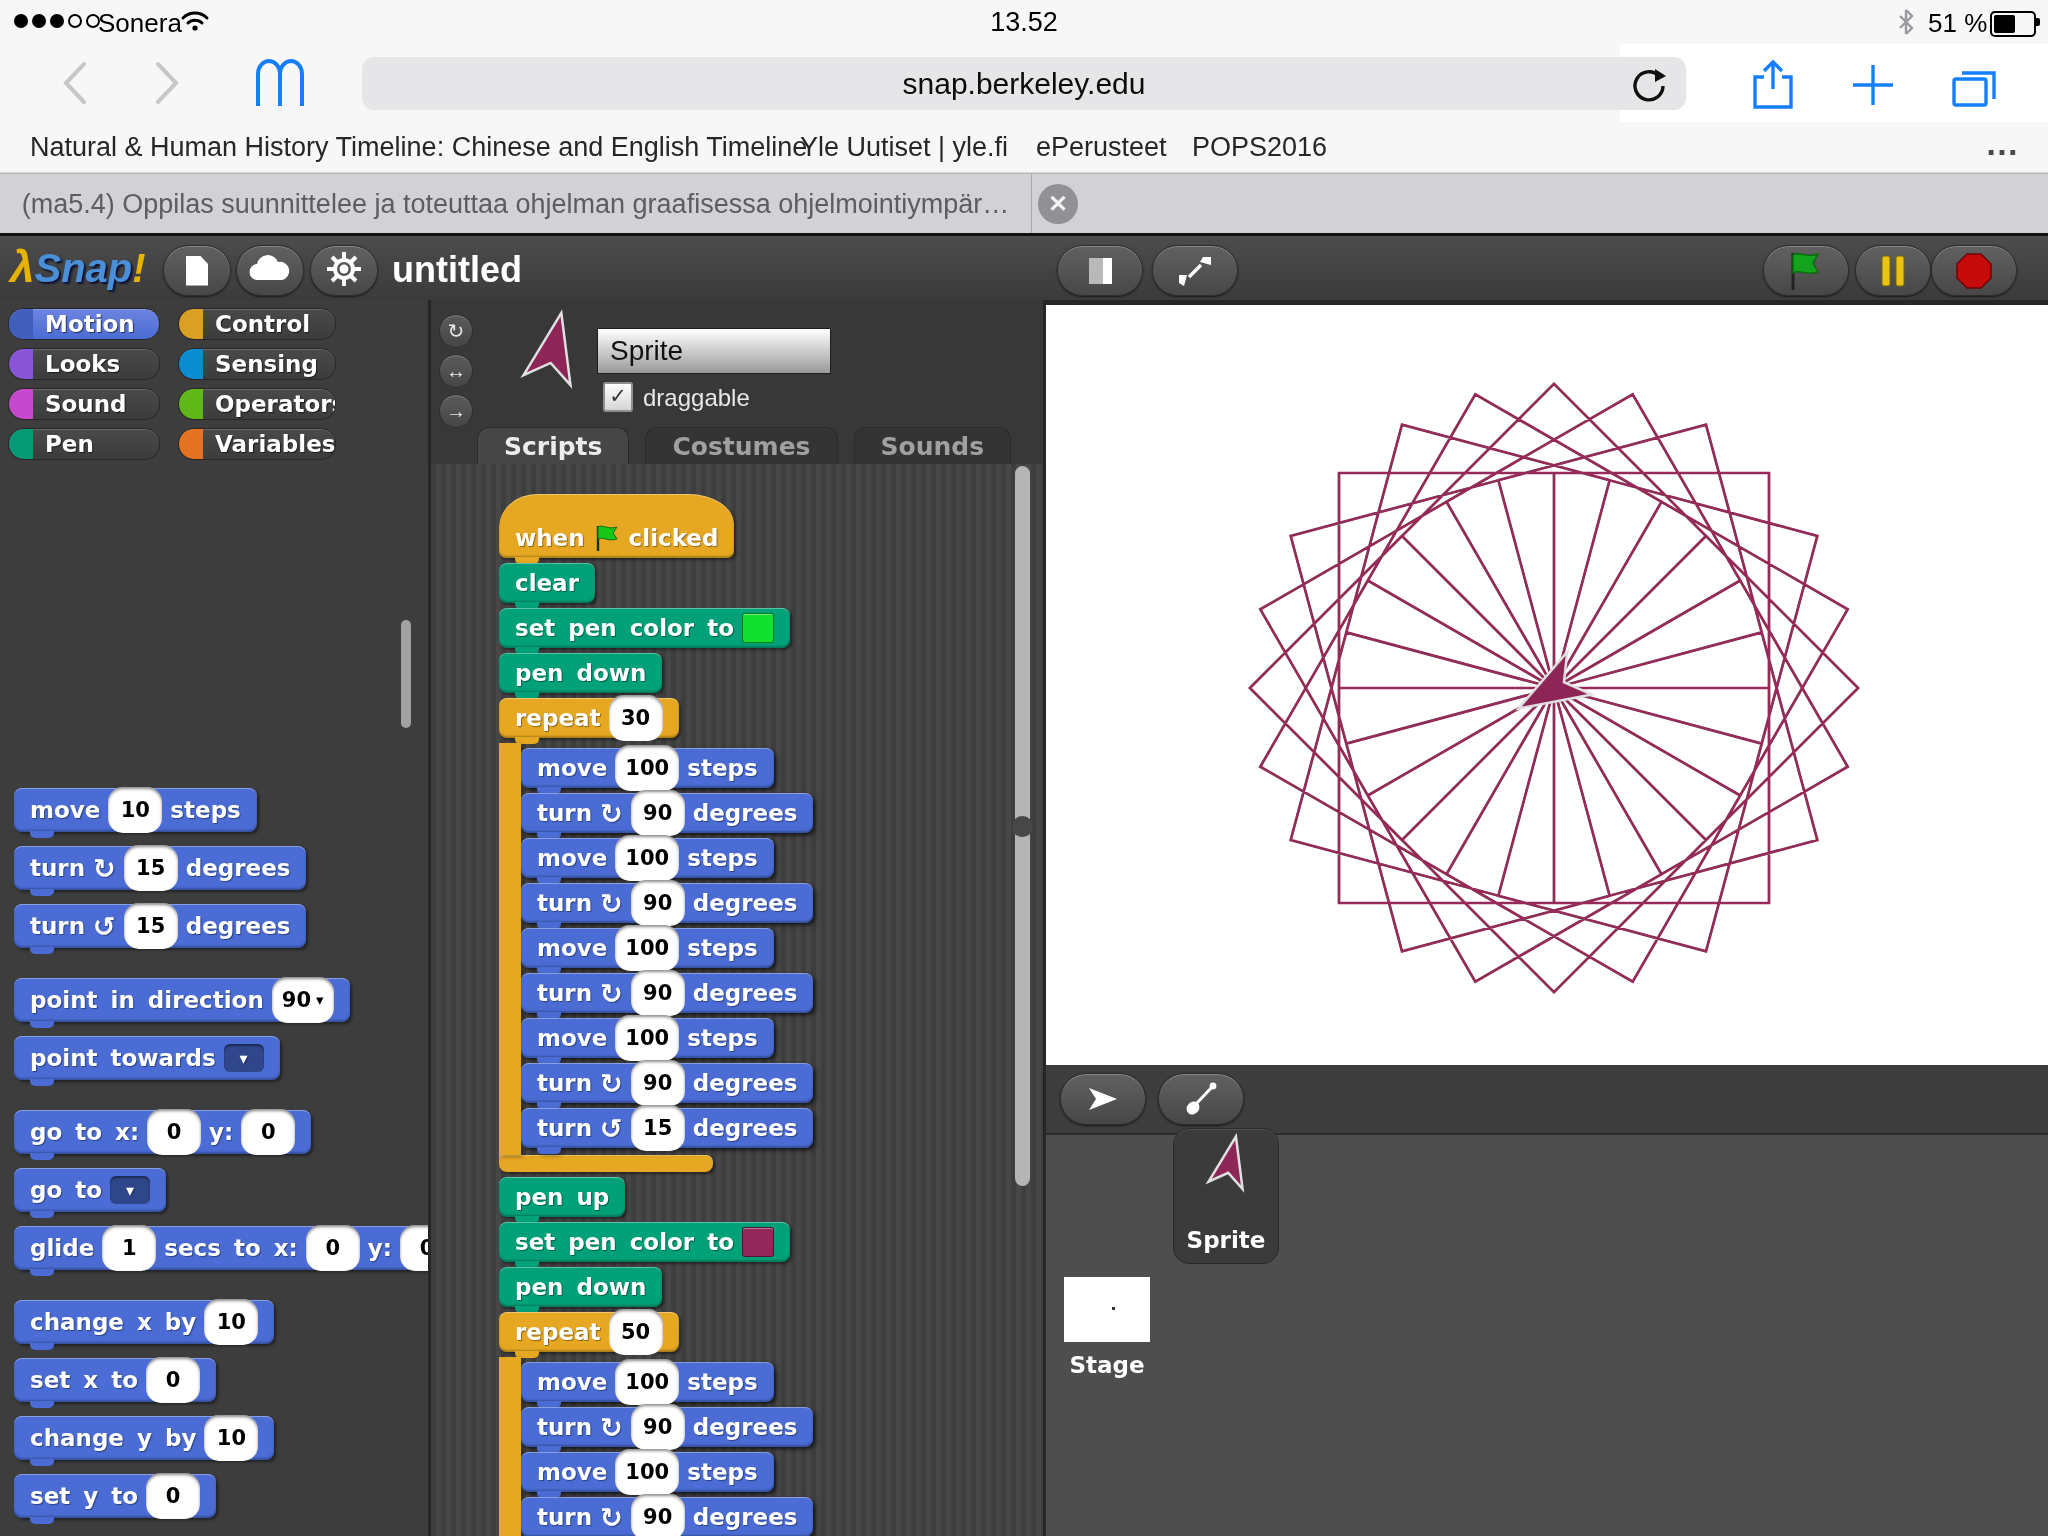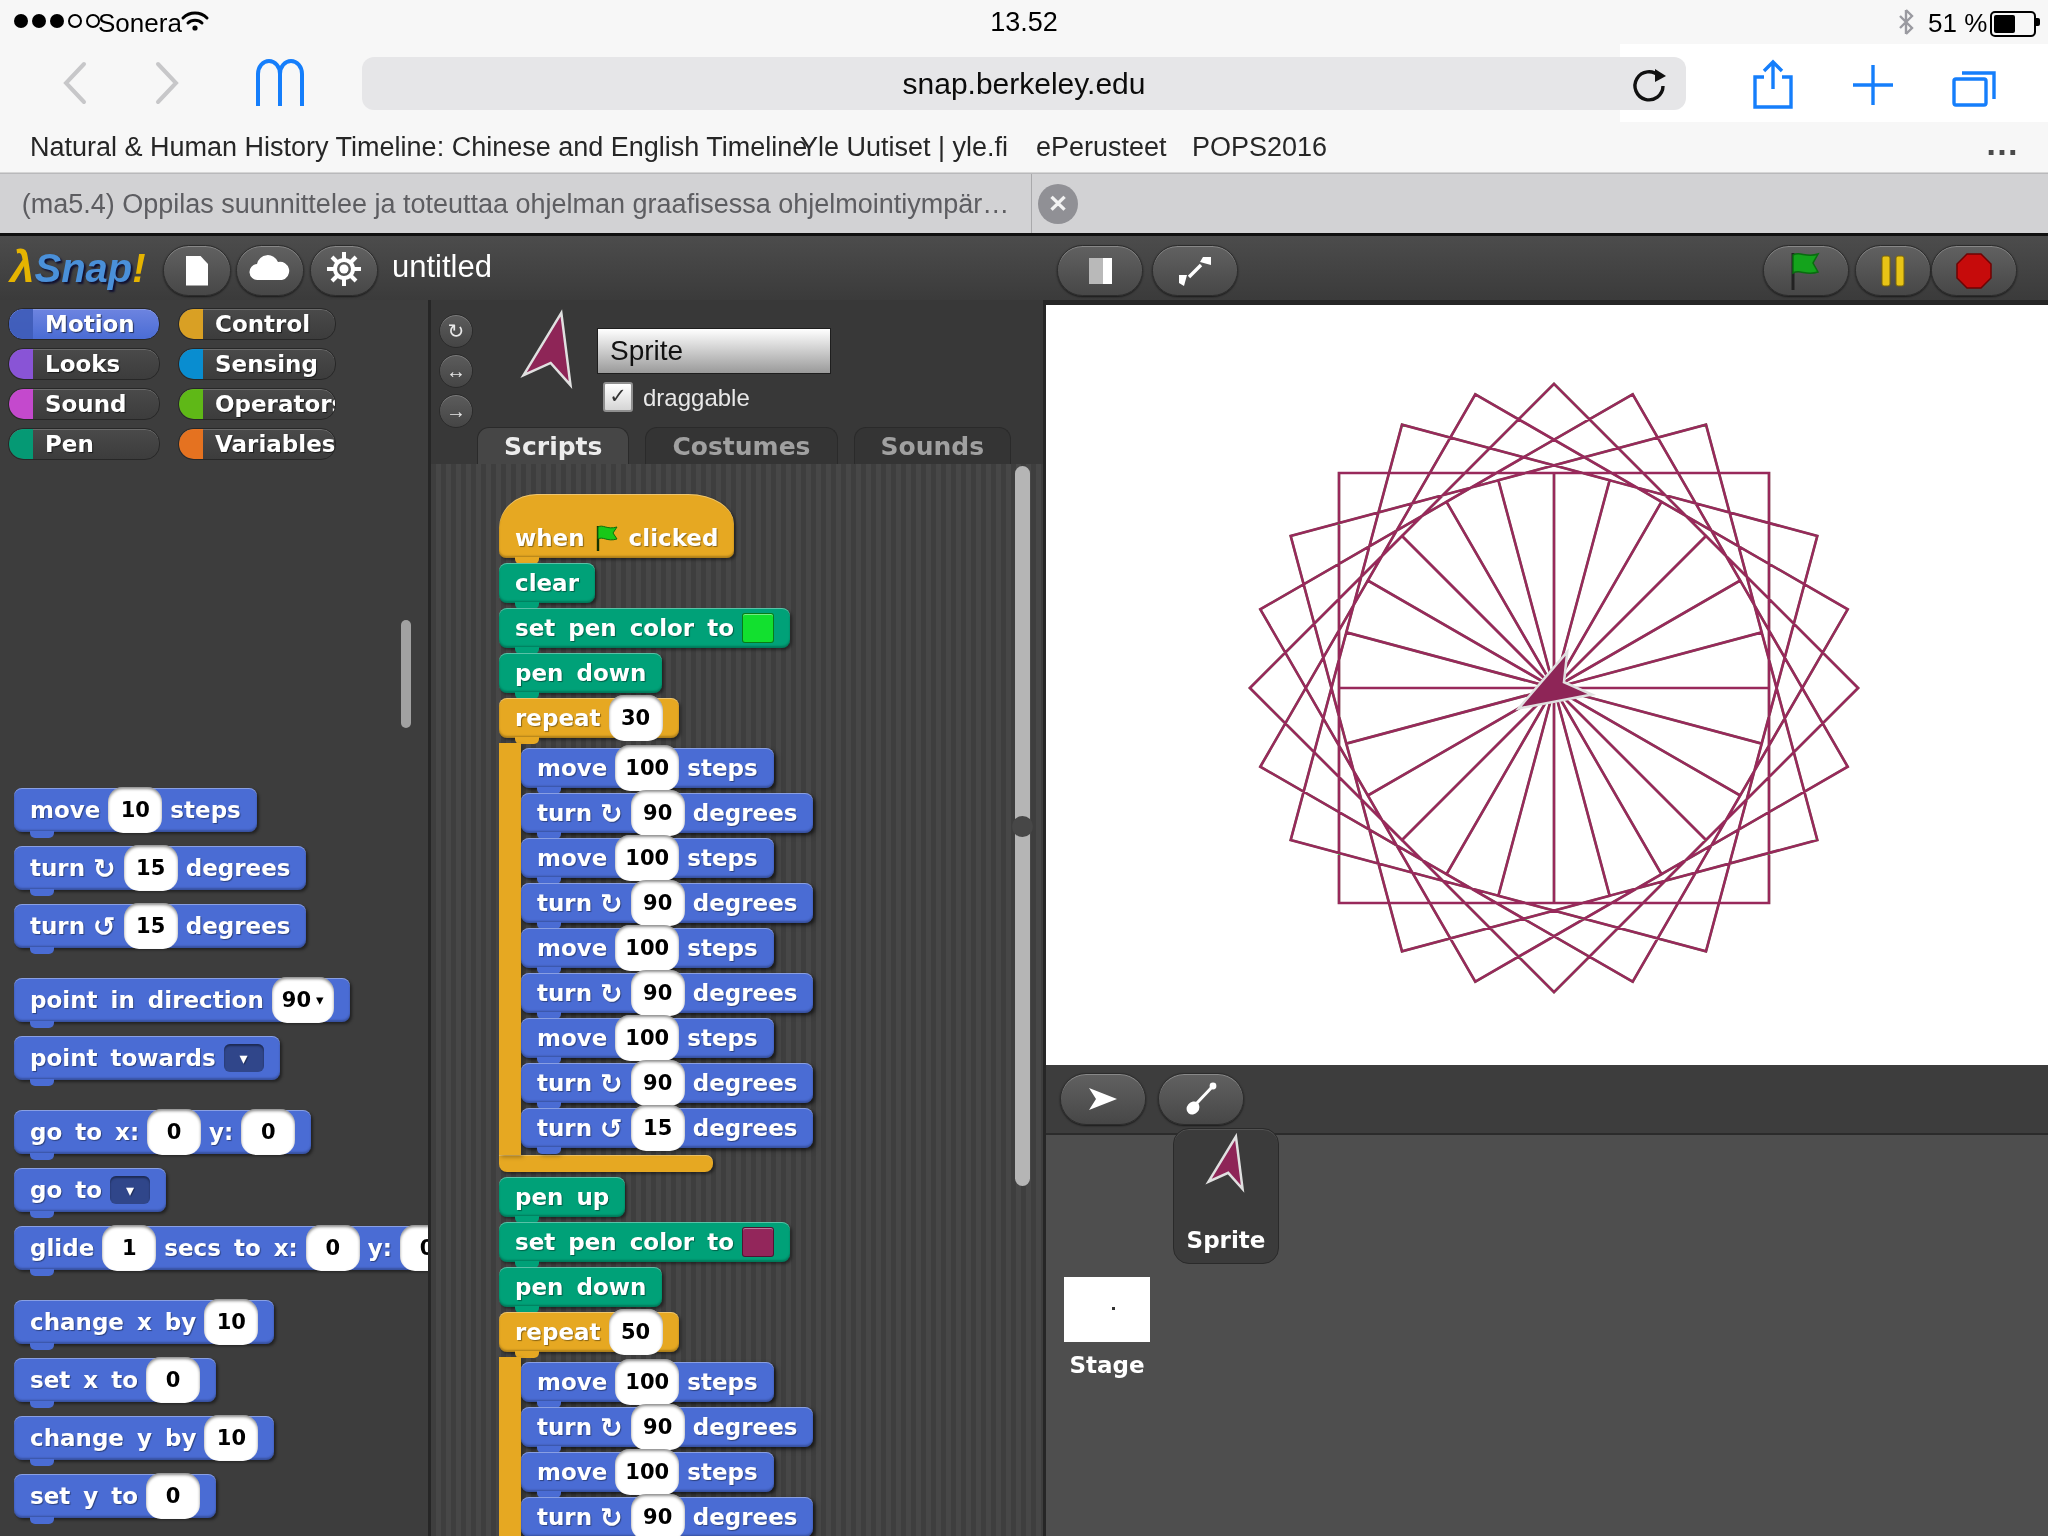--- a/index.html
+++ b/index.html
@@ -49,21 +49,21 @@
   .snap-toolbar{left:0;top:233px;width:2048px;height:67px;
       background:linear-gradient(#4c4c4c,#3a3a3a);border-top:3px solid #101010;border-bottom:3px solid #202020;}
   .logo{left:10px;top:6px;font-style:italic;font-weight:bold;font-size:40px;white-space:nowrap;}
   .logo .lam{color:#e6b400;font-size:44px;}
   .logo .snp{color:#4a90d9;text-shadow:2px 2px 2px #101030;}
   .logo .bang{color:#e6b400;}
   .pill{background:linear-gradient(#616161,#474747);border:1px solid #2c2c2c;border-radius:26px;
       box-shadow:inset 0 1px 0 rgba(255,255,255,.25),0 1px 2px rgba(0,0,0,.6);
       display:flex;align-items:center;justify-content:center;}
   .tb-btn{top:9px;width:66px;height:49px;}
-  .proj-title{left:392px;top:13px;font-size:31px;font-weight:normal;color:#fff;}
+  .proj-title{left:392px;top:13px;font-size:36px;font-weight:bold;color:#fff;}
   .file-ic{width:22px;height:30px;background:#fff;clip-path:polygon(0 0,64% 0,100% 28%,100% 100%,0 100%);}
 
   
   .palette{left:0;top:300px;width:428px;height:1236px;background:#3d3d3d;}
   .v-div1{left:428px;top:300px;width:3px;height:1236px;background:#262626;}
   .mid-panel{left:431px;top:300px;width:612px;height:1236px;background:#383838;}
   .v-div2{left:1043px;top:300px;width:3px;height:1236px;background:#262626;}
 
   
   .cat-grid{left:8px;top:8px;display:grid;grid-auto-flow:column;grid-template-rows:repeat(4,30px);

